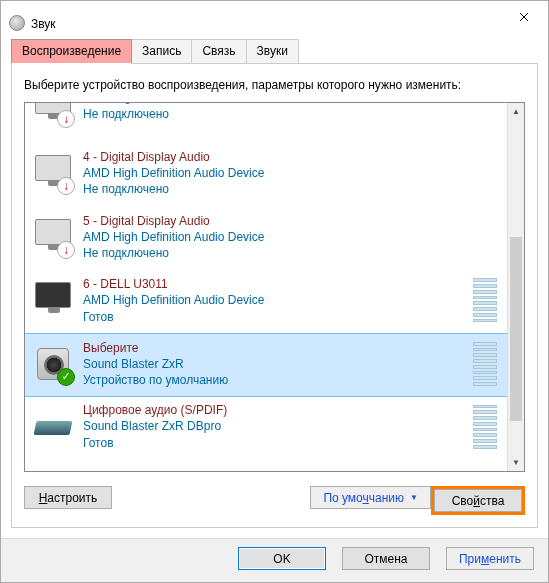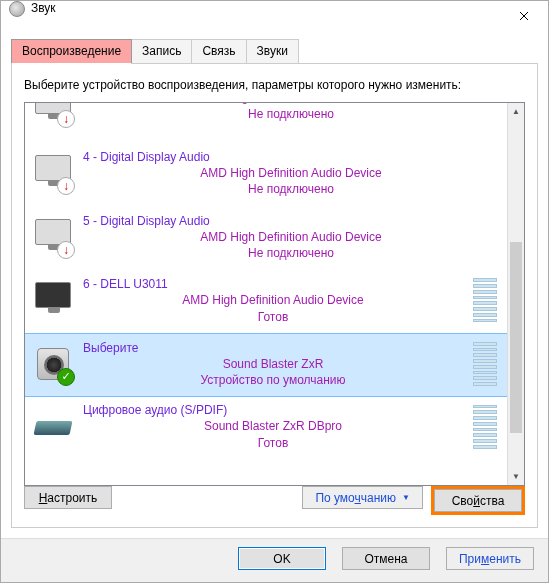--- a/index.html
+++ b/index.html
@@ -2,21 +2,21 @@
 <html><head>
 <meta charset="utf-8">
 <style>
   * { box-sizing: border-box; font-family: "Segoe UI", Tahoma, sans-serif; font-size: 12px; }
   body { margin: 0; background: #f0f0f0; }
   .window {
     width: 549px; height: 583px; background: #fff; border: 1px solid #aaa;
     position: relative; display: flex; flex-direction: column;
   }
   .titlebar {
-    height: 30px; display: flex; align-items: flex-start; padding: 0 2px 0 8px;
+    height: 30px; display: flex; align-items: flex-end; padding: 0 2px 0 8px;
     background: #fff;
   }
   .title-icon {
     width: 16px; height: 16px; border-radius: 50%;
     background: radial-gradient(circle at 40% 40%, #e8e8e8, #a0a0a0);
     border: 1px solid #888; margin-right: 6px;
   }
   .title-text { flex: 1; }
   .close-btn {
     width: 45px; height: 29px; display: flex; align-items: center; justify-content: center;
@@ -95,28 +95,28 @@
   }
   .speaker::after {
     content:""; position:absolute; top:6px; left:6px; width:20px; height:20px;
     border-radius:50%; background: radial-gradient(circle,#444 0%, #222 50%, #666 52%, #888 100%);
   }
   .spdif {
     position:absolute; top:14px; left:2px; width:36px; height:14px;
     background: linear-gradient(#7aa, #356); border-radius:2px; transform: skewX(-12deg);
   }
   .dev-text { flex: 1; line-height: 1.35; min-width: 0; }
-  .dev-name { color: #6d28d9; }
-  .dev-sub { color: #a21caf; text-align: center; }
+  .dev-name { color: #7f1d1d; }
+  .dev-sub { color: #0369a1; }
   .meter {
     width: 24px; height: 44px; display: flex; flex-direction: column-reverse;
     gap: 2px; margin-right: 2px;
   }
   .mseg { height: 4px; background: #cde3f0; border: 1px solid #a8c7da; }
-  .row-buttons { display: flex; gap: 8px; }
+  .row-buttons { display: flex; margin-top: 14px; }
   .spacer { flex: 1; }
   .btn {
     min-width: 88px; height: 23px; padding: 0 12px; border: 1px solid #adadad;
     background: #e1e1e1; cursor: pointer; display: inline-flex;
     align-items: center; justify-content: center;
   }
   .btn:disabled { color: #1d4ed8; background: #efefef; cursor: default; }
   .btn.default { border-color: #0078d7; box-shadow: inset 0 0 0 1px #fff; }
   .highlight-frame {
     border: 3px solid #ff7b00; padding: 0;

